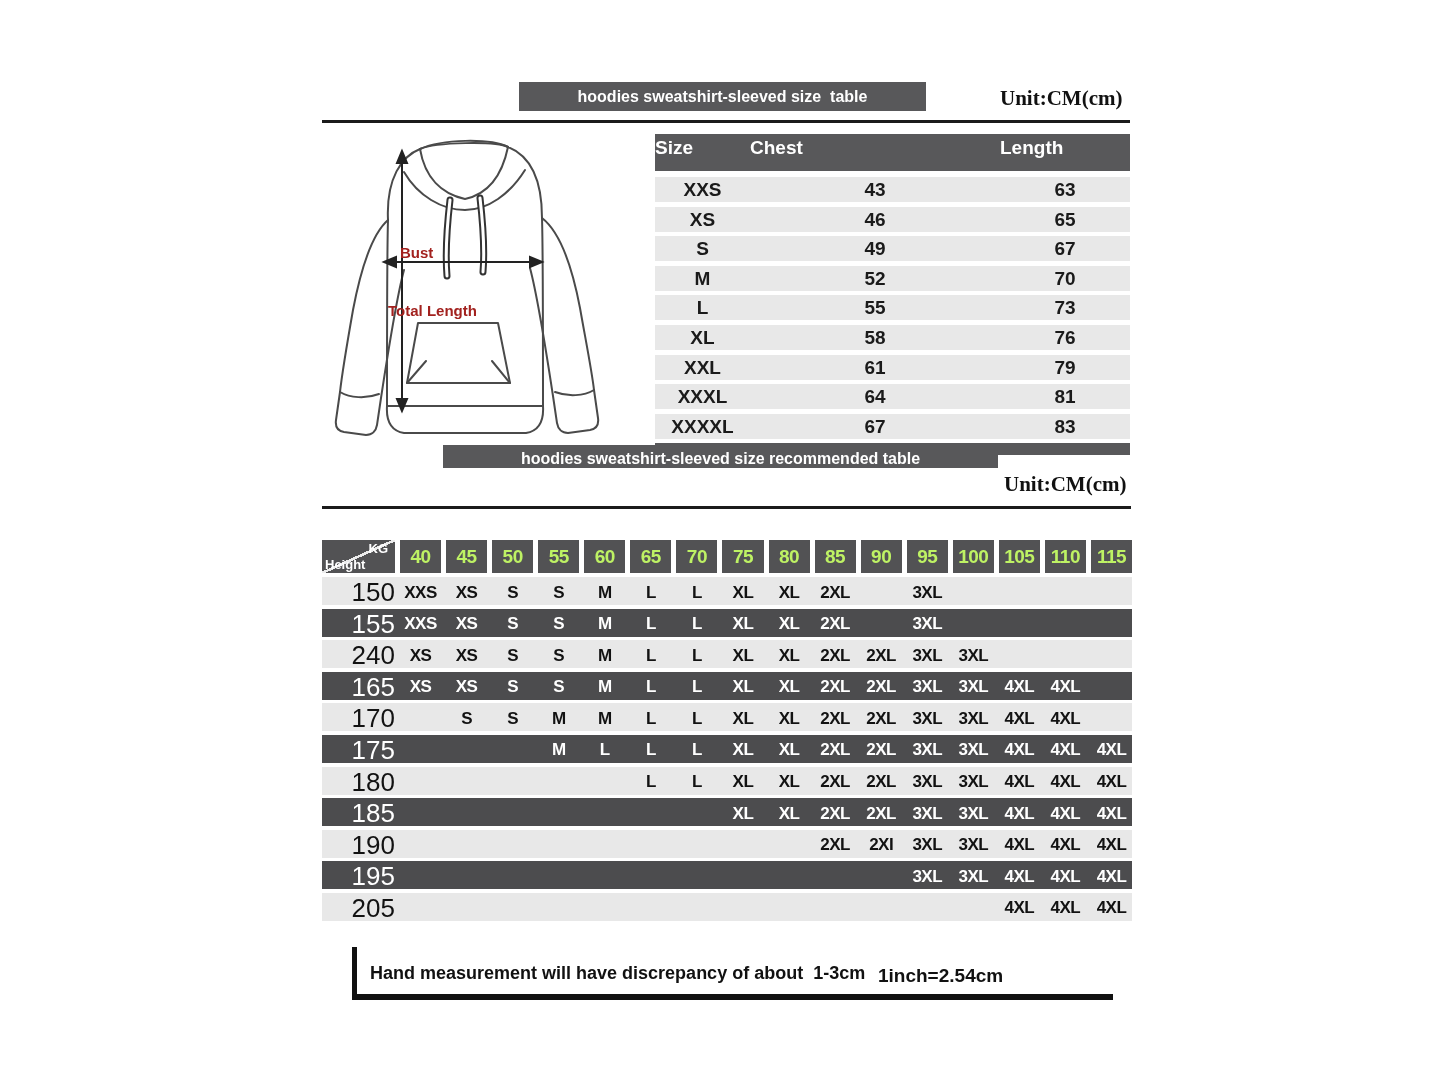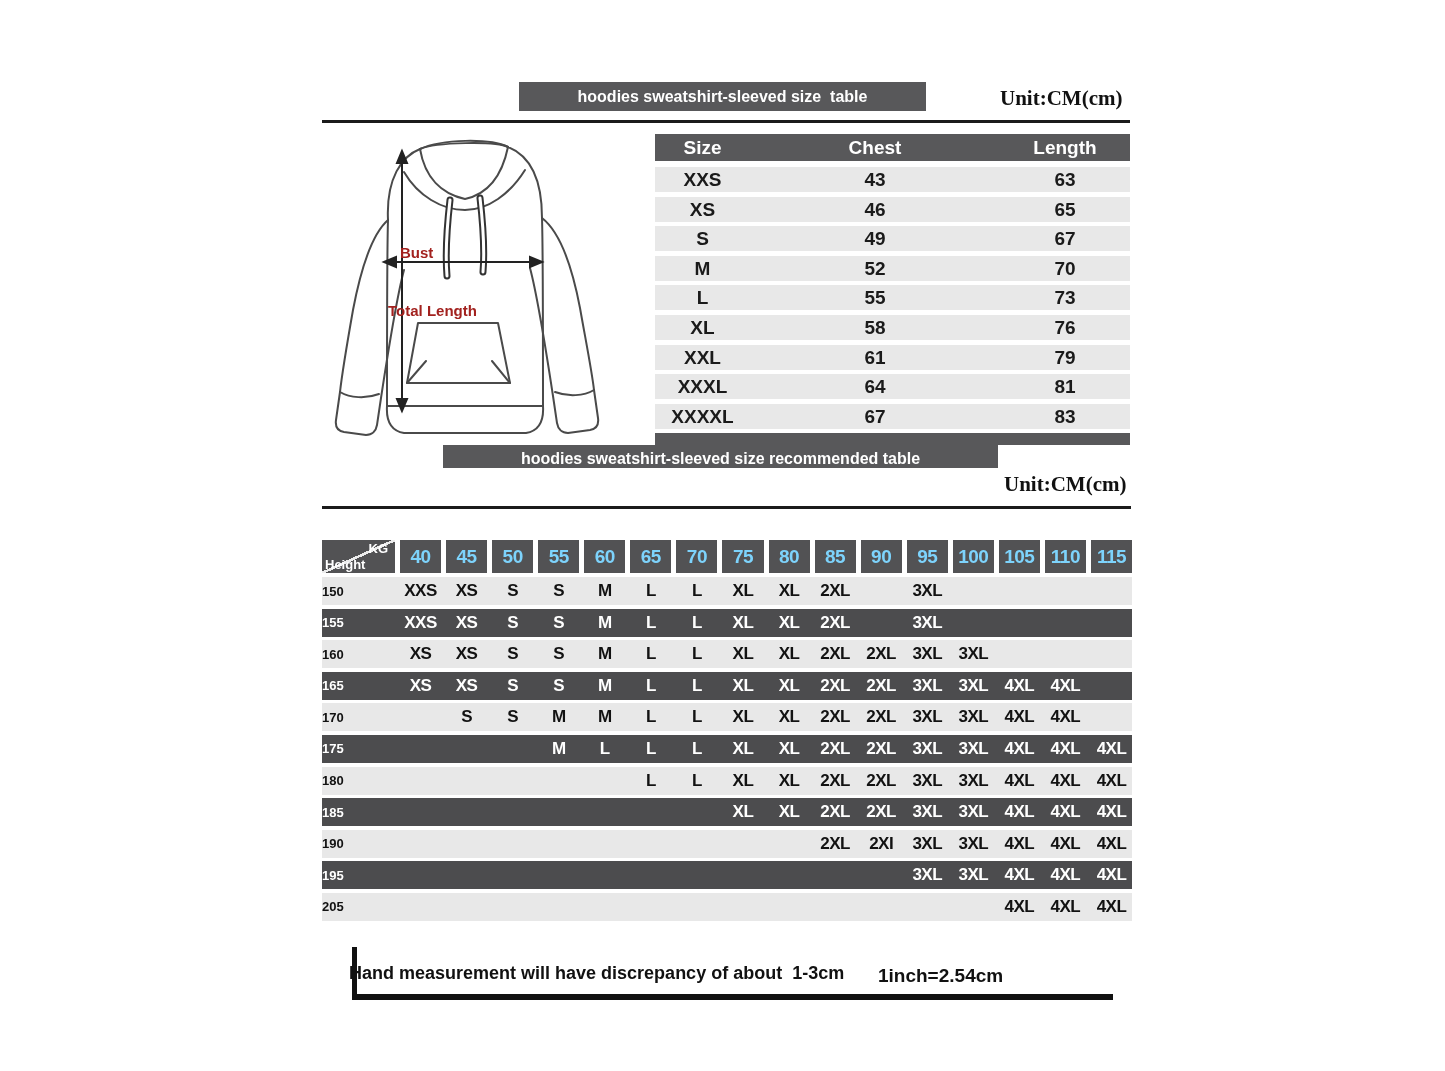--- a/index.html
+++ b/index.html
@@ -24,50 +24,50 @@
   
   .hoodie{position:absolute;left:330px;top:130px;width:280px;height:330px;}
   .hoodie svg{position:absolute;left:0;top:0;width:100%;height:100%;}
   .diag-label{position:absolute;color:#a2211e;font-weight:bold;font-size:15px;white-space:pre;}
   .lbl-bust{left:70px;top:106px;margin-top:8px;}
   .lbl-tlen{left:58px;top:172px;}
 
   
   .size-table{position:absolute;left:655px;top:134px;width:475px;}
   .s-grid{display:grid;grid-template-columns:95px 250px 130px;}
-  .s-head{background:#58585a;color:#fff;height:27px;line-height:27px;
-    font-size:19px;font-weight:bold;text-align:center;}
+  .s-head{background:#58585a;color:#fff;height:37px;line-height:27px;
+    font-size:19px;font-weight:bold;text-align:left;}
   .s-row{background:#e8e8e8;color:#1a1a1a;height:25px;line-height:25px;
     margin-top:4.6px;font-size:19px;font-weight:bold;text-align:center;}
   #size-body .s-row:first-child{margin-top:6px;}
   .s-footbar{height:12px;background:#58585a;margin-top:4.6px;}
 
   
   .matrix{position:absolute;left:322px;top:532px;width:810px;}
   .m-grid{display:grid;grid-template-columns:73px repeat(16,1fr);column-gap:5px;margin-top:8px;}
   .m-head{height:33px;}
-  .m-head .w-cell{background:#525254;color:#7dd3fc;font-size:19px;font-weight:bold;
+  .m-head .w-cell{background:#525254;color:#bef264;font-size:19px;font-weight:bold;
     display:flex;align-items:center;justify-content:center;letter-spacing:-0.5px;}
   .corner{position:relative;background-color:#525254;
     background-image:linear-gradient(to bottom right,
       transparent calc(50% - 1.3px), #ececec calc(50% - 1.3px),
       #ececec calc(50% + 1.3px), transparent calc(50% + 1.3px));}
   .corner .kg{position:absolute;top:1px;right:7px;color:#fff;font-size:13px;font-weight:bold;}
   .corner .hgt{position:absolute;bottom:1px;left:3px;color:#fff;font-size:13px;font-weight:bold;}
   .m-row{height:28px;margin-top:3.6px;align-items:center;}
   #matrix-body .m-row:first-child{margin-top:4px;}
   .m-row.light{background:#e8e8e8;color:#121212;}
   .m-row.dark{background:#4c4c4e;color:#ffffff;}
-  .h-label{font-size:13px;font-weight:bold;text-align:left;}
+  .h-label{font-size:26px;font-weight:normal;text-align:right;}
   .m-cell{font-size:17px;font-weight:bold;text-align:center;letter-spacing:-0.5px;}
 
   
   .foot-vbar{position:absolute;left:352px;top:947px;width:5px;height:52px;background:#111;}
   .foot-hbar{position:absolute;left:352px;top:994px;width:761px;height:6px;background:#111;}
-  .foot-note{position:absolute;left:349px;top:963px;font-size:18px;font-weight:bold;color:#111;white-space:pre;}
+  .foot-note{position:absolute;left:370px;top:963px;font-size:18px;font-weight:bold;color:#111;white-space:pre;}
   .foot-conv{position:absolute;left:878px;top:965px;font-size:19px;font-weight:bold;color:#111;white-space:pre;}
 </style>
 </head>
 <body>
 
 <div class="canvas">
 
   <div class="title-bar bar1">
     <span>hoodies sweatshirt-sleeved size  table</span>
   </div>
@@ -241,21 +241,21 @@
           <div class="m-cell">XL</div>
           <div class="m-cell">2XL</div>
           <div class="m-cell"></div>
           <div class="m-cell">3XL</div>
           <div class="m-cell"></div>
           <div class="m-cell"></div>
           <div class="m-cell"></div>
           <div class="m-cell"></div>
         </div>
         <div class="m-grid m-row light">
-          <div class="h-label">160</div>
+          <div class="h-label">240</div>
           <div class="m-cell">XS</div>
           <div class="m-cell">XS</div>
           <div class="m-cell">S</div>
           <div class="m-cell">S</div>
           <div class="m-cell">M</div>
           <div class="m-cell">L</div>
           <div class="m-cell">L</div>
           <div class="m-cell">XL</div>
           <div class="m-cell">XL</div>
           <div class="m-cell">2XL</div>

